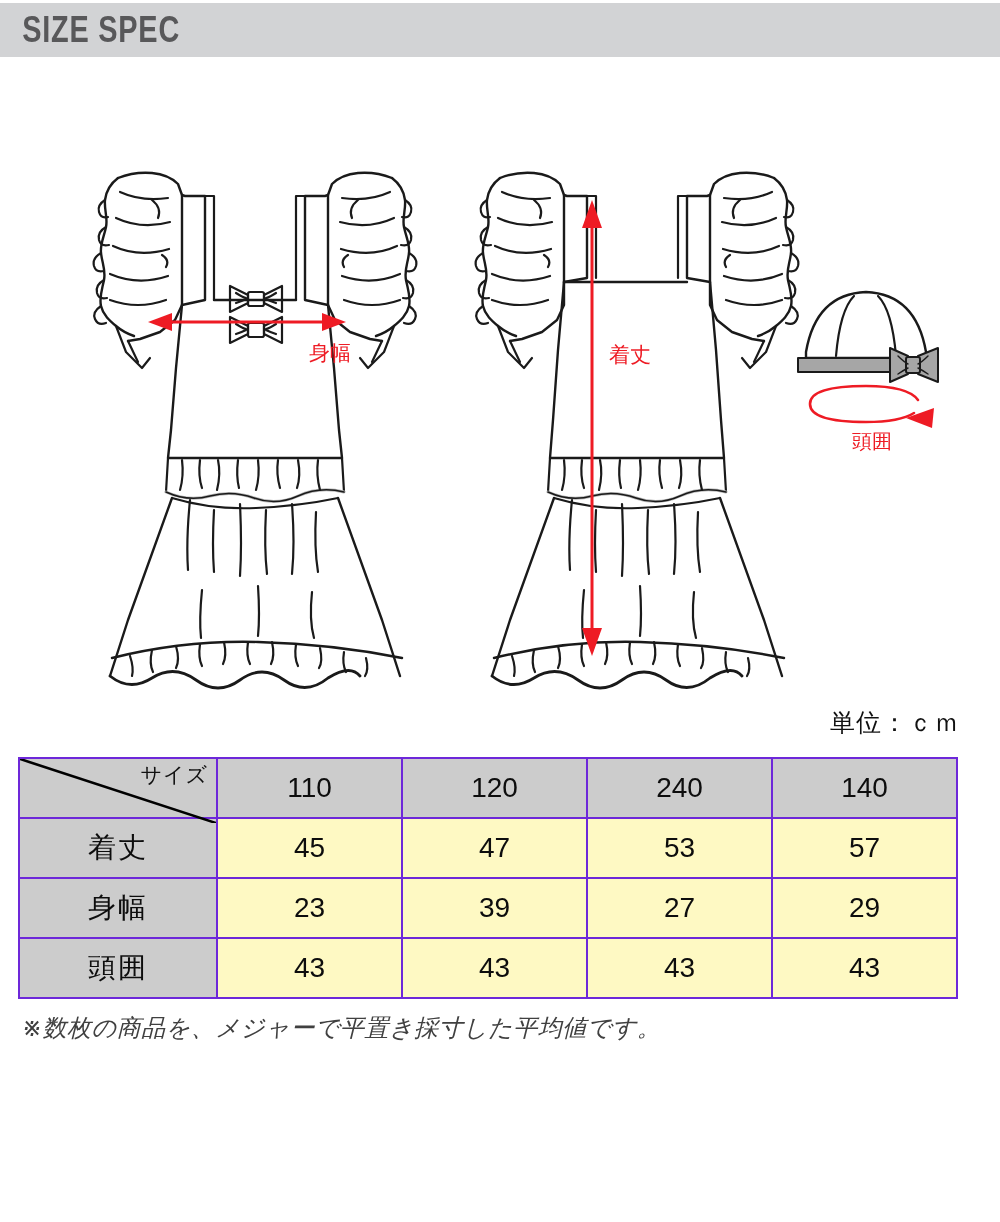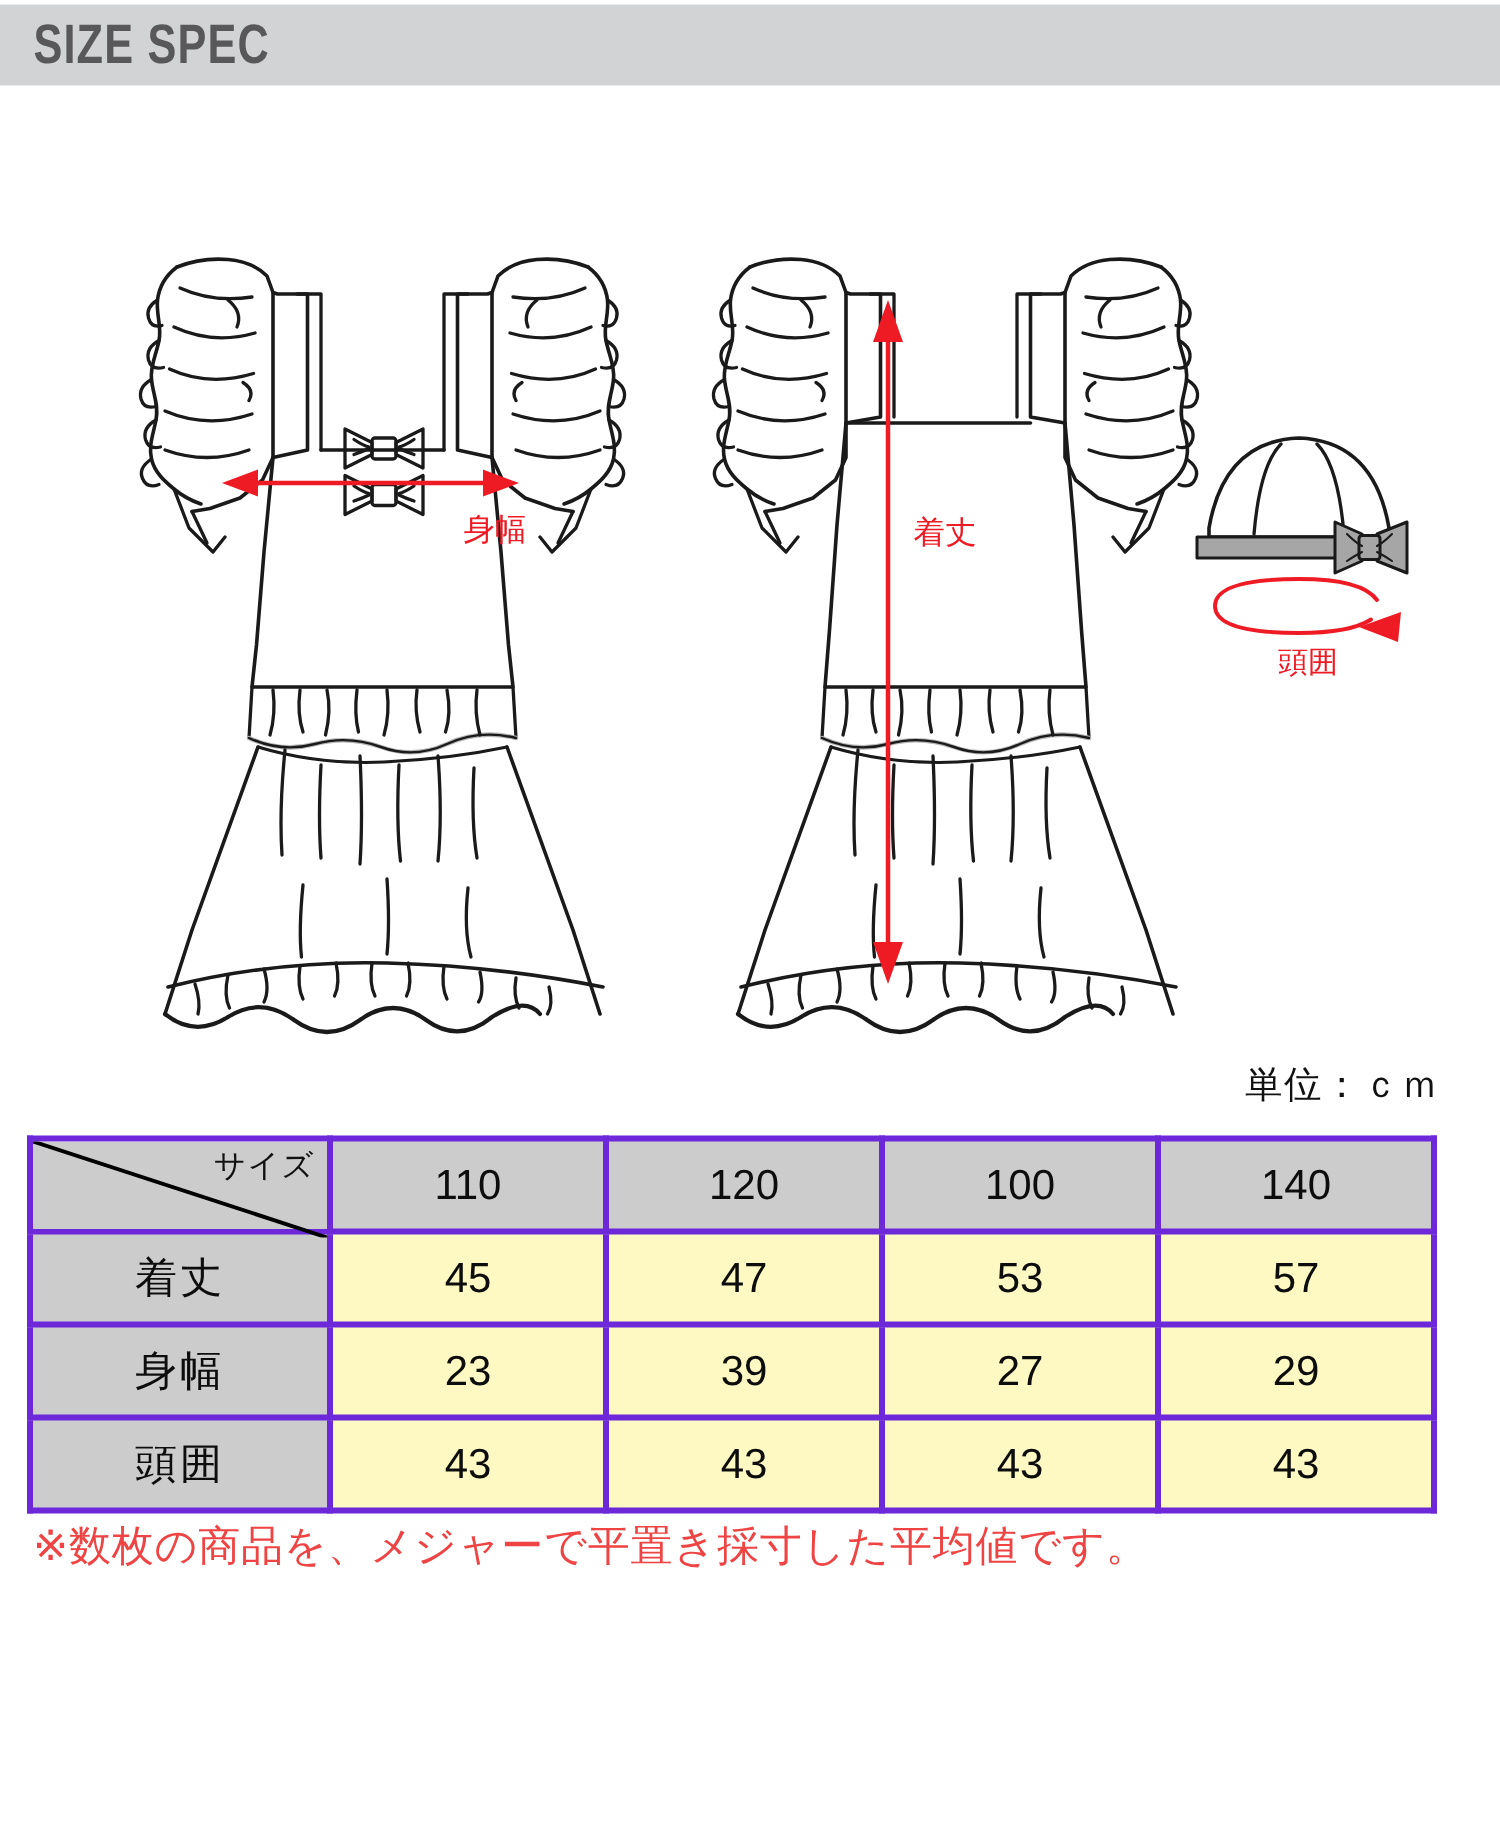--- a/index.html
+++ b/index.html
@@ -66,21 +66,21 @@
     left: 18px;
     top: 757px;
     width: 940px;
   }
   table.spec {
     border-collapse: collapse;
     width: 940px;
     table-layout: fixed;
   }
   table.spec td {
-    border: 4px solid #6d28d9;
+    border: 2px solid #6d28d9;
     text-align: center;
     font-size: 28px;
     color: #0d0d0d;
     height: 58px;
     padding: 0;
   }
   td.hdr-corner {
     background: #cccccc;
     position: relative;
     width: 196px;
@@ -113,24 +113,25 @@
     background: #fef9c3;
     font-size: 29px;
   }
 
   
   #notes {
     position: absolute;
     left: 22px;
     top: 1008px;
     width: 960px;
-    color: #ef4444;
-    font-size: 28px;
+    color: #404040;
+    font-size: 24px;
     line-height: 1.63;
     letter-spacing: 0.5px;
+    font-style: italic;
   }
   #notes .note-line { white-space: nowrap; }
   #notes .indent { padding-left: 30px; }
 </style>
 </head>
 <body>
 
 <div id="title-bar">
   <span id="title-text">SIZE SPEC</span>
 </div>
@@ -396,21 +397,21 @@
     <tbody>
       <tr>
         <td class="hdr-corner">
           <svg class="diag" width="196" height="64" viewBox="0 0 196 64" preserveAspectRatio="none">
             <line x1="0" y1="0" x2="196" y2="64" stroke="#000" stroke-width="2.6"></line>
           </svg>
           <span class="size-word">サイズ</span>
         </td>
         <td class="col-head">110</td>
         <td class="col-head">120</td>
-        <td class="col-head">100</td>
+        <td class="col-head">240</td>
         <td class="col-head">140</td>
       </tr>
       <tr>
         <td class="row-head">着丈</td>
         <td class="val">45</td>
         <td class="val">47</td>
         <td class="val">53</td>
         <td class="val">57</td>
       </tr>
       <tr>

